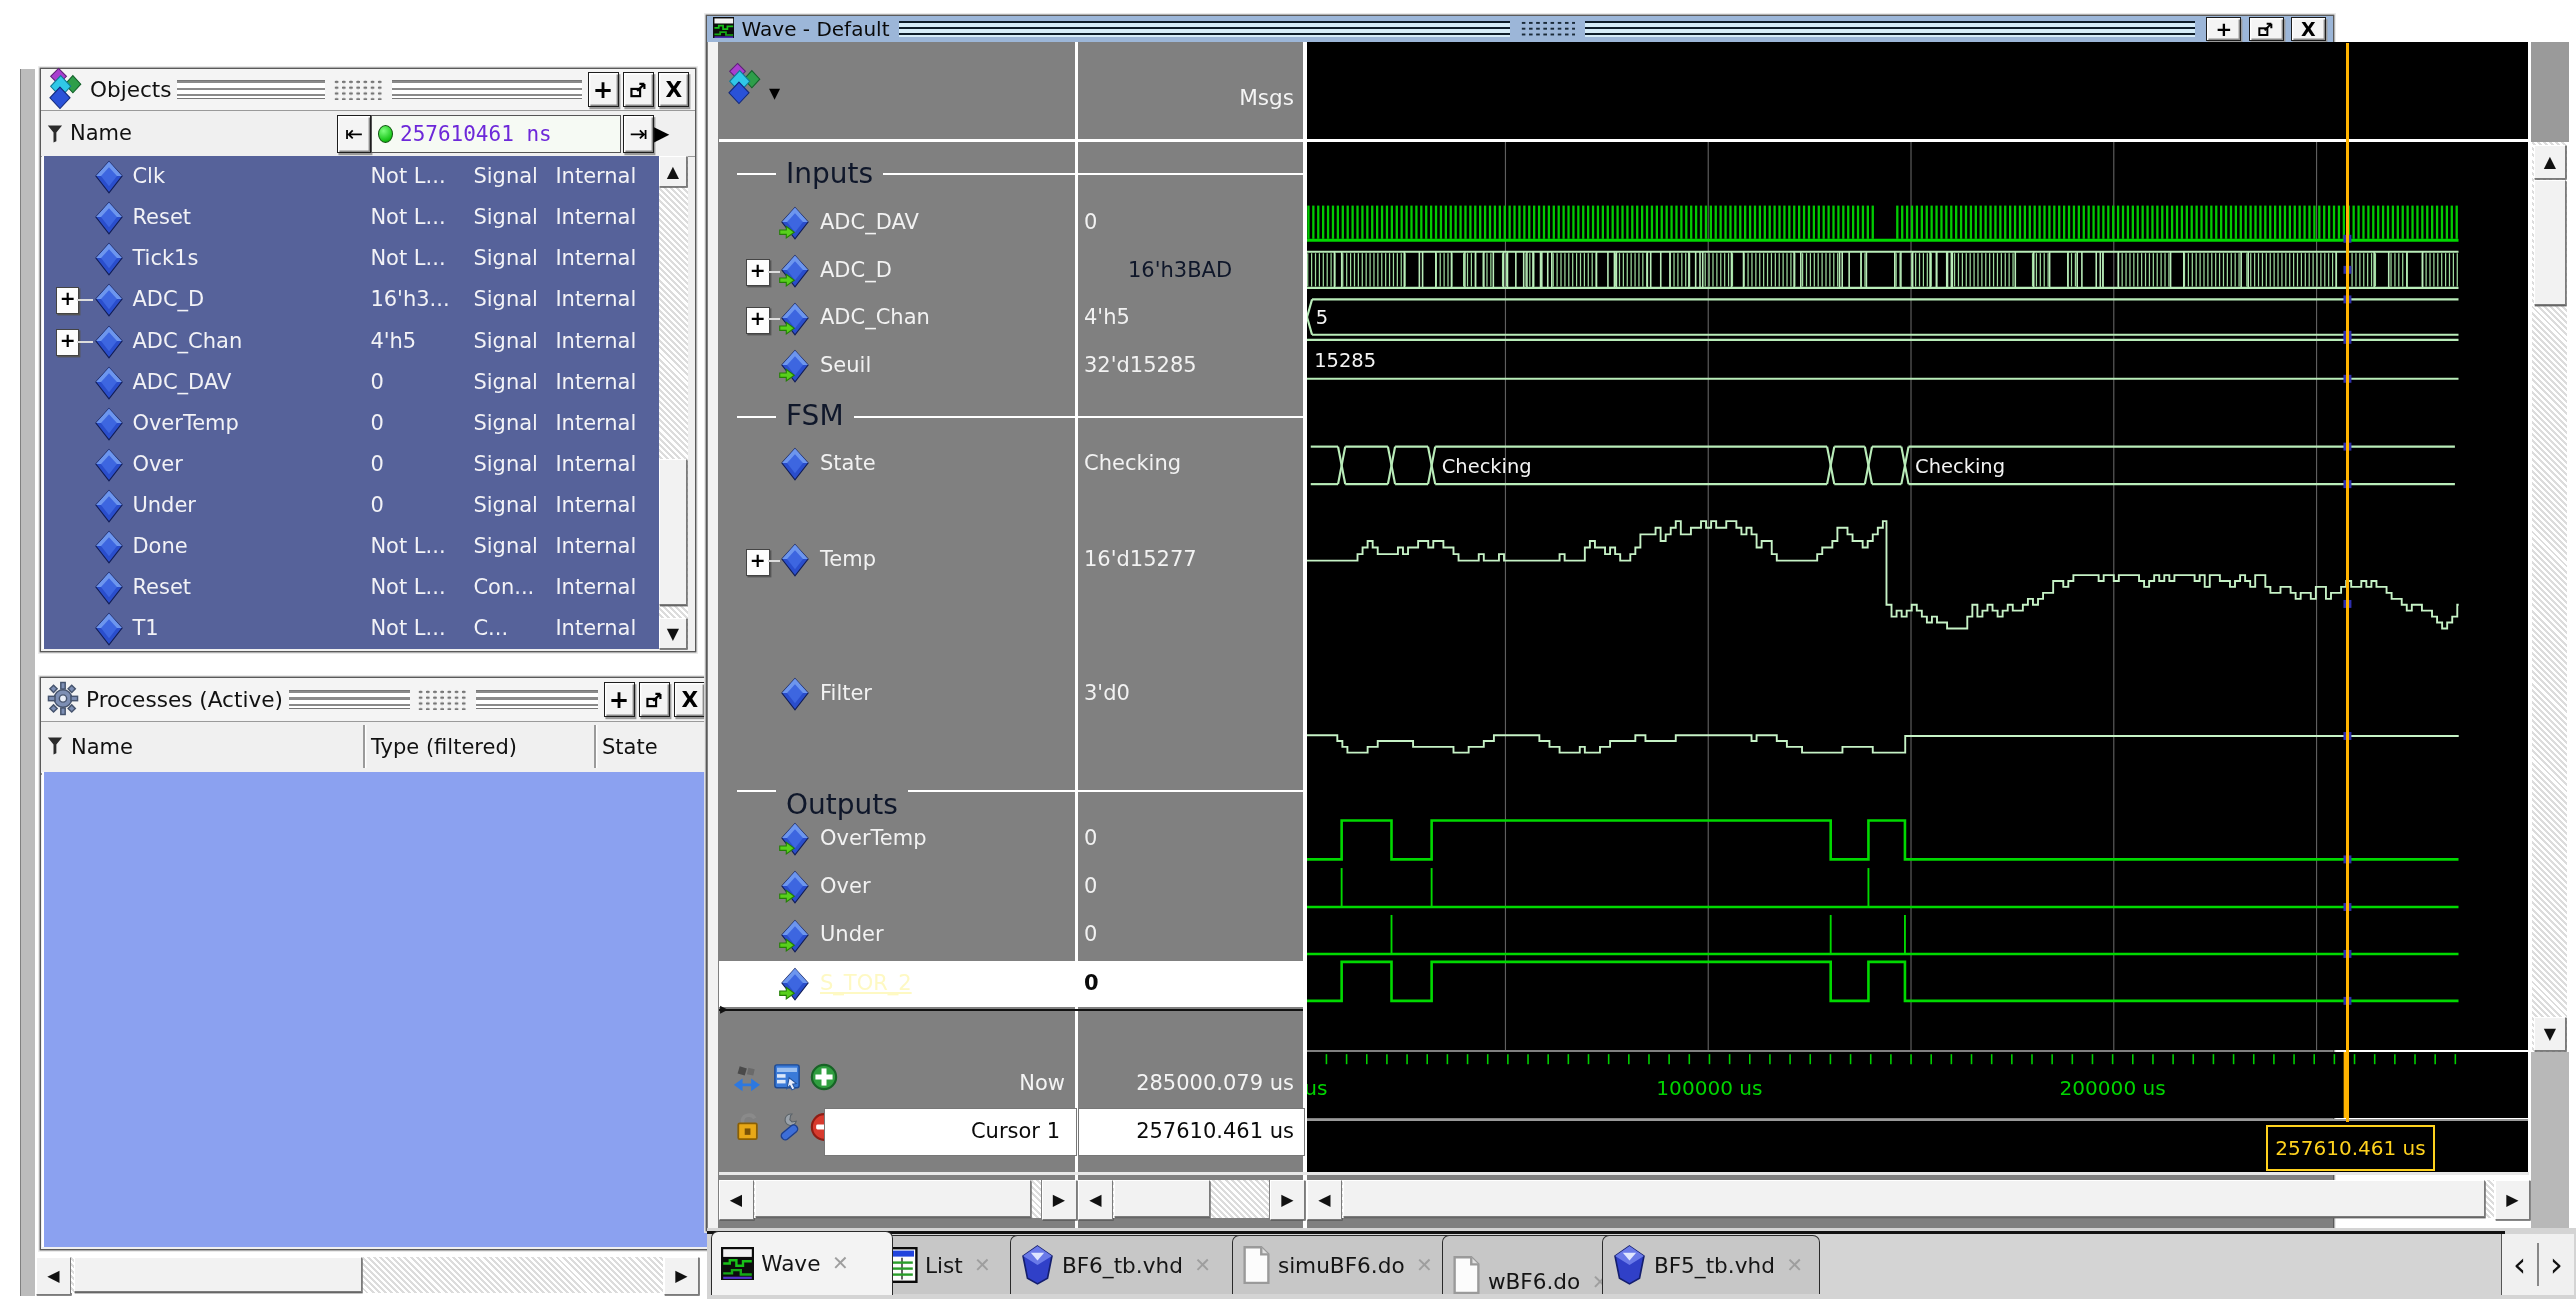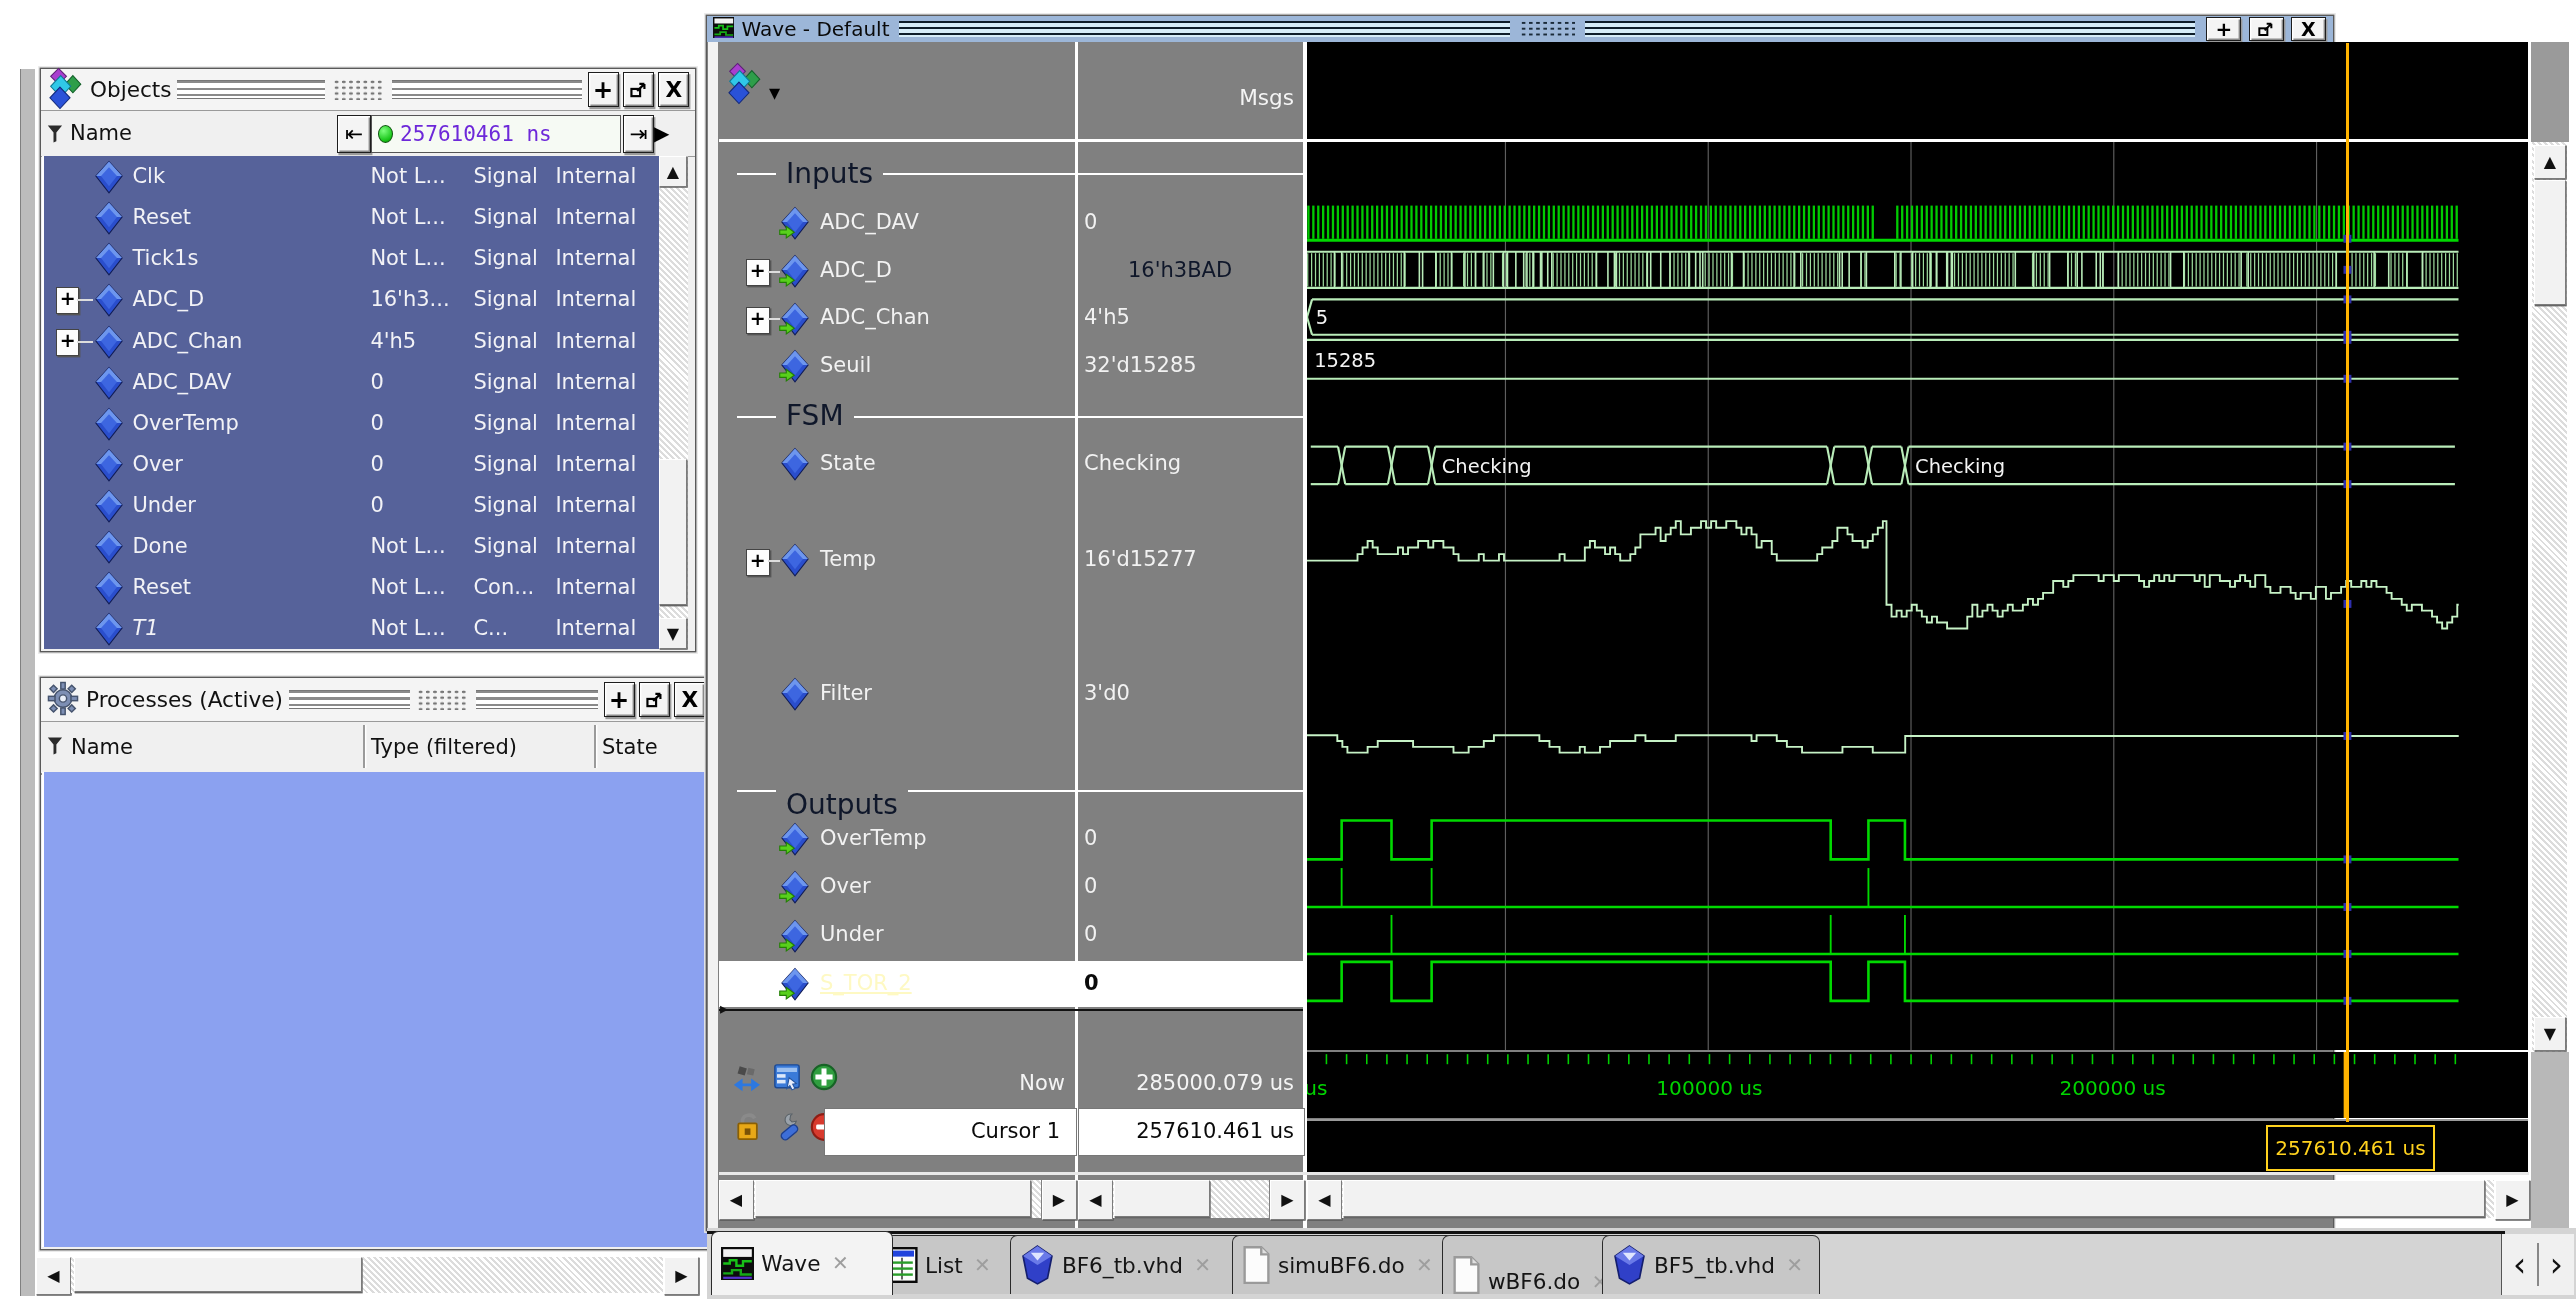--- a/index.html
+++ b/index.html
@@ -195,21 +195,21 @@
         <span class="abs" style="left:326px;">Not L...</span>
         <span class="abs" style="left:429px;">Con...</span>
         <span class="abs" style="left:511px;">Internal</span>
       </div>
       <div class="obj-row" style="top:452px;">
         <span class="abs" style="left:49px;top:3.6px;"><svg width="32" height="35" viewBox="0 0 44 48">
     <polygon points="22,2 40,22 22,45 4,22" fill="#2a4ecc" stroke="#101c55" stroke-width="1.5"></polygon>
     <polygon points="22,2 40,22 4,22" fill="#6d96ee"></polygon>
     <polygon points="22,10 33,22 22,36 11,22" fill="#3d66e0"></polygon>
           </svg></span>
-        <span class="abs" style="left:88px;font-style:italic;">T1</span>
+        <span class="abs" style="left:88px;">T1</span>
         <span class="abs" style="left:326px;">Not L...</span>
         <span class="abs" style="left:429px;">C...</span>
         <span class="abs" style="left:511px;">Internal</span>
       </div>
     </div>
 
   <div class="abs sb-track" style="left:618px;top:87px;width:29px;height:493px;">
     <div class="sb-btn abs" style="left:0;top:0;width:26px;height:29px;">
         <span class="arrowglyph">▲</span>
       </div>

